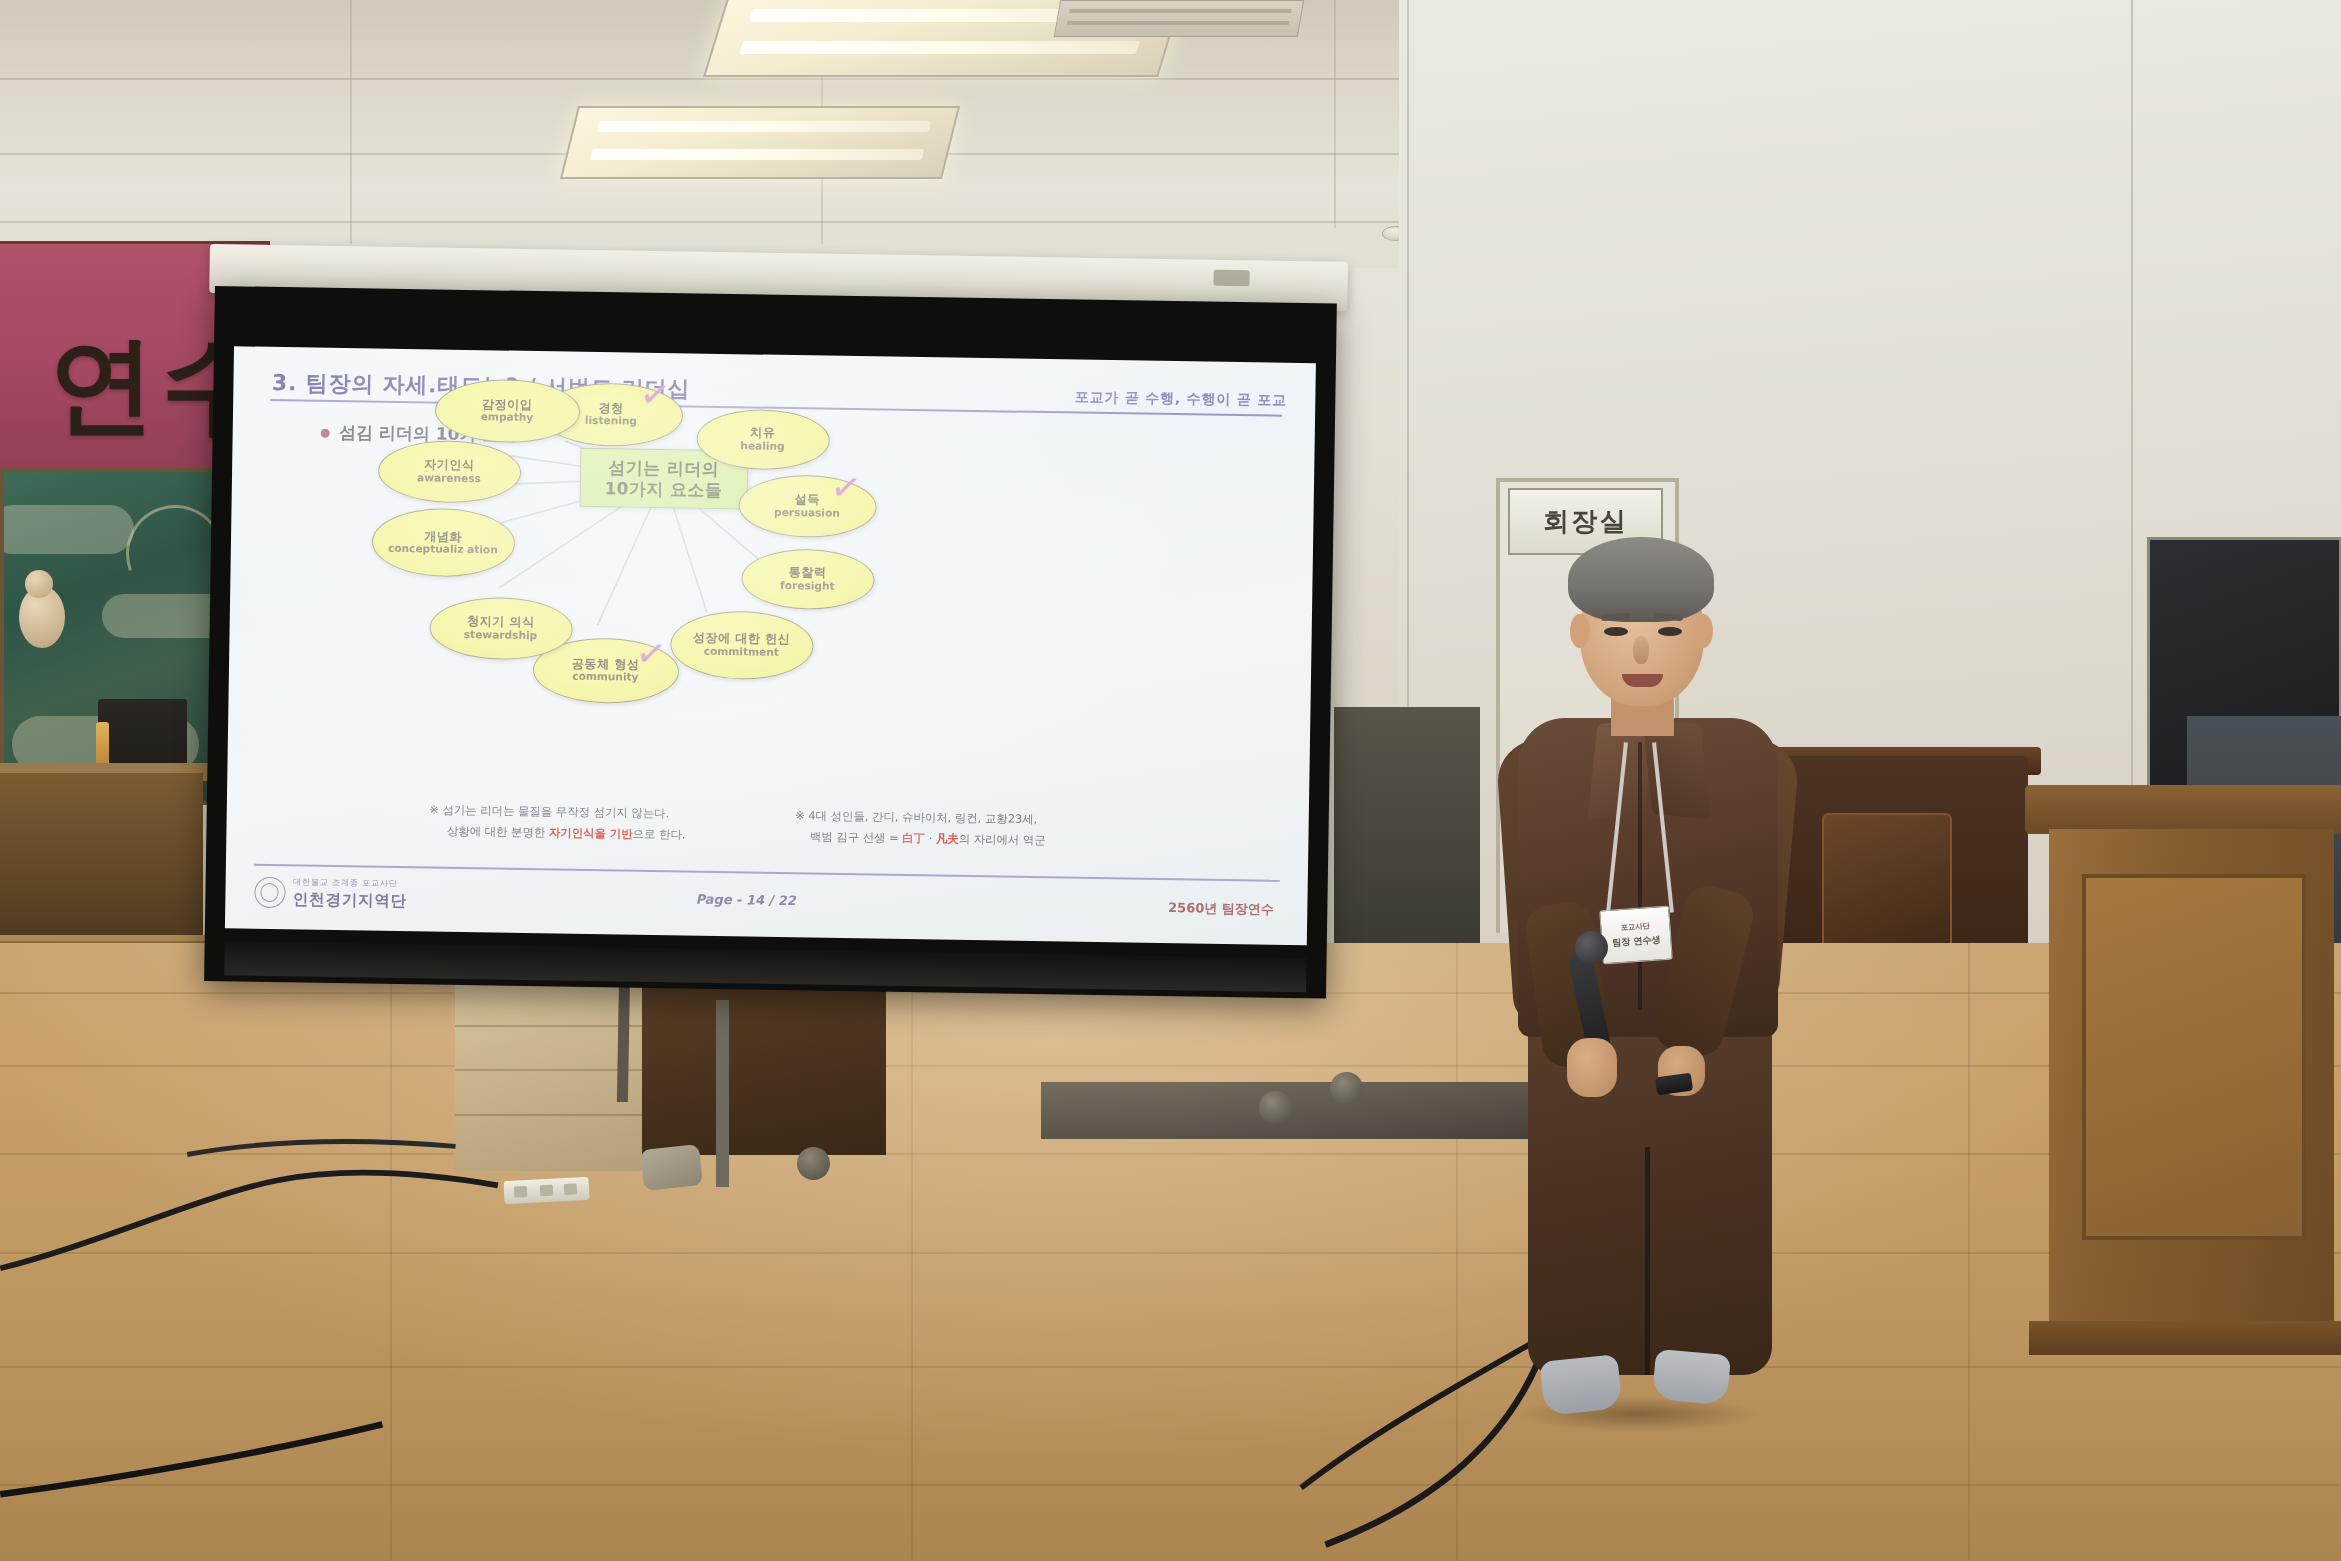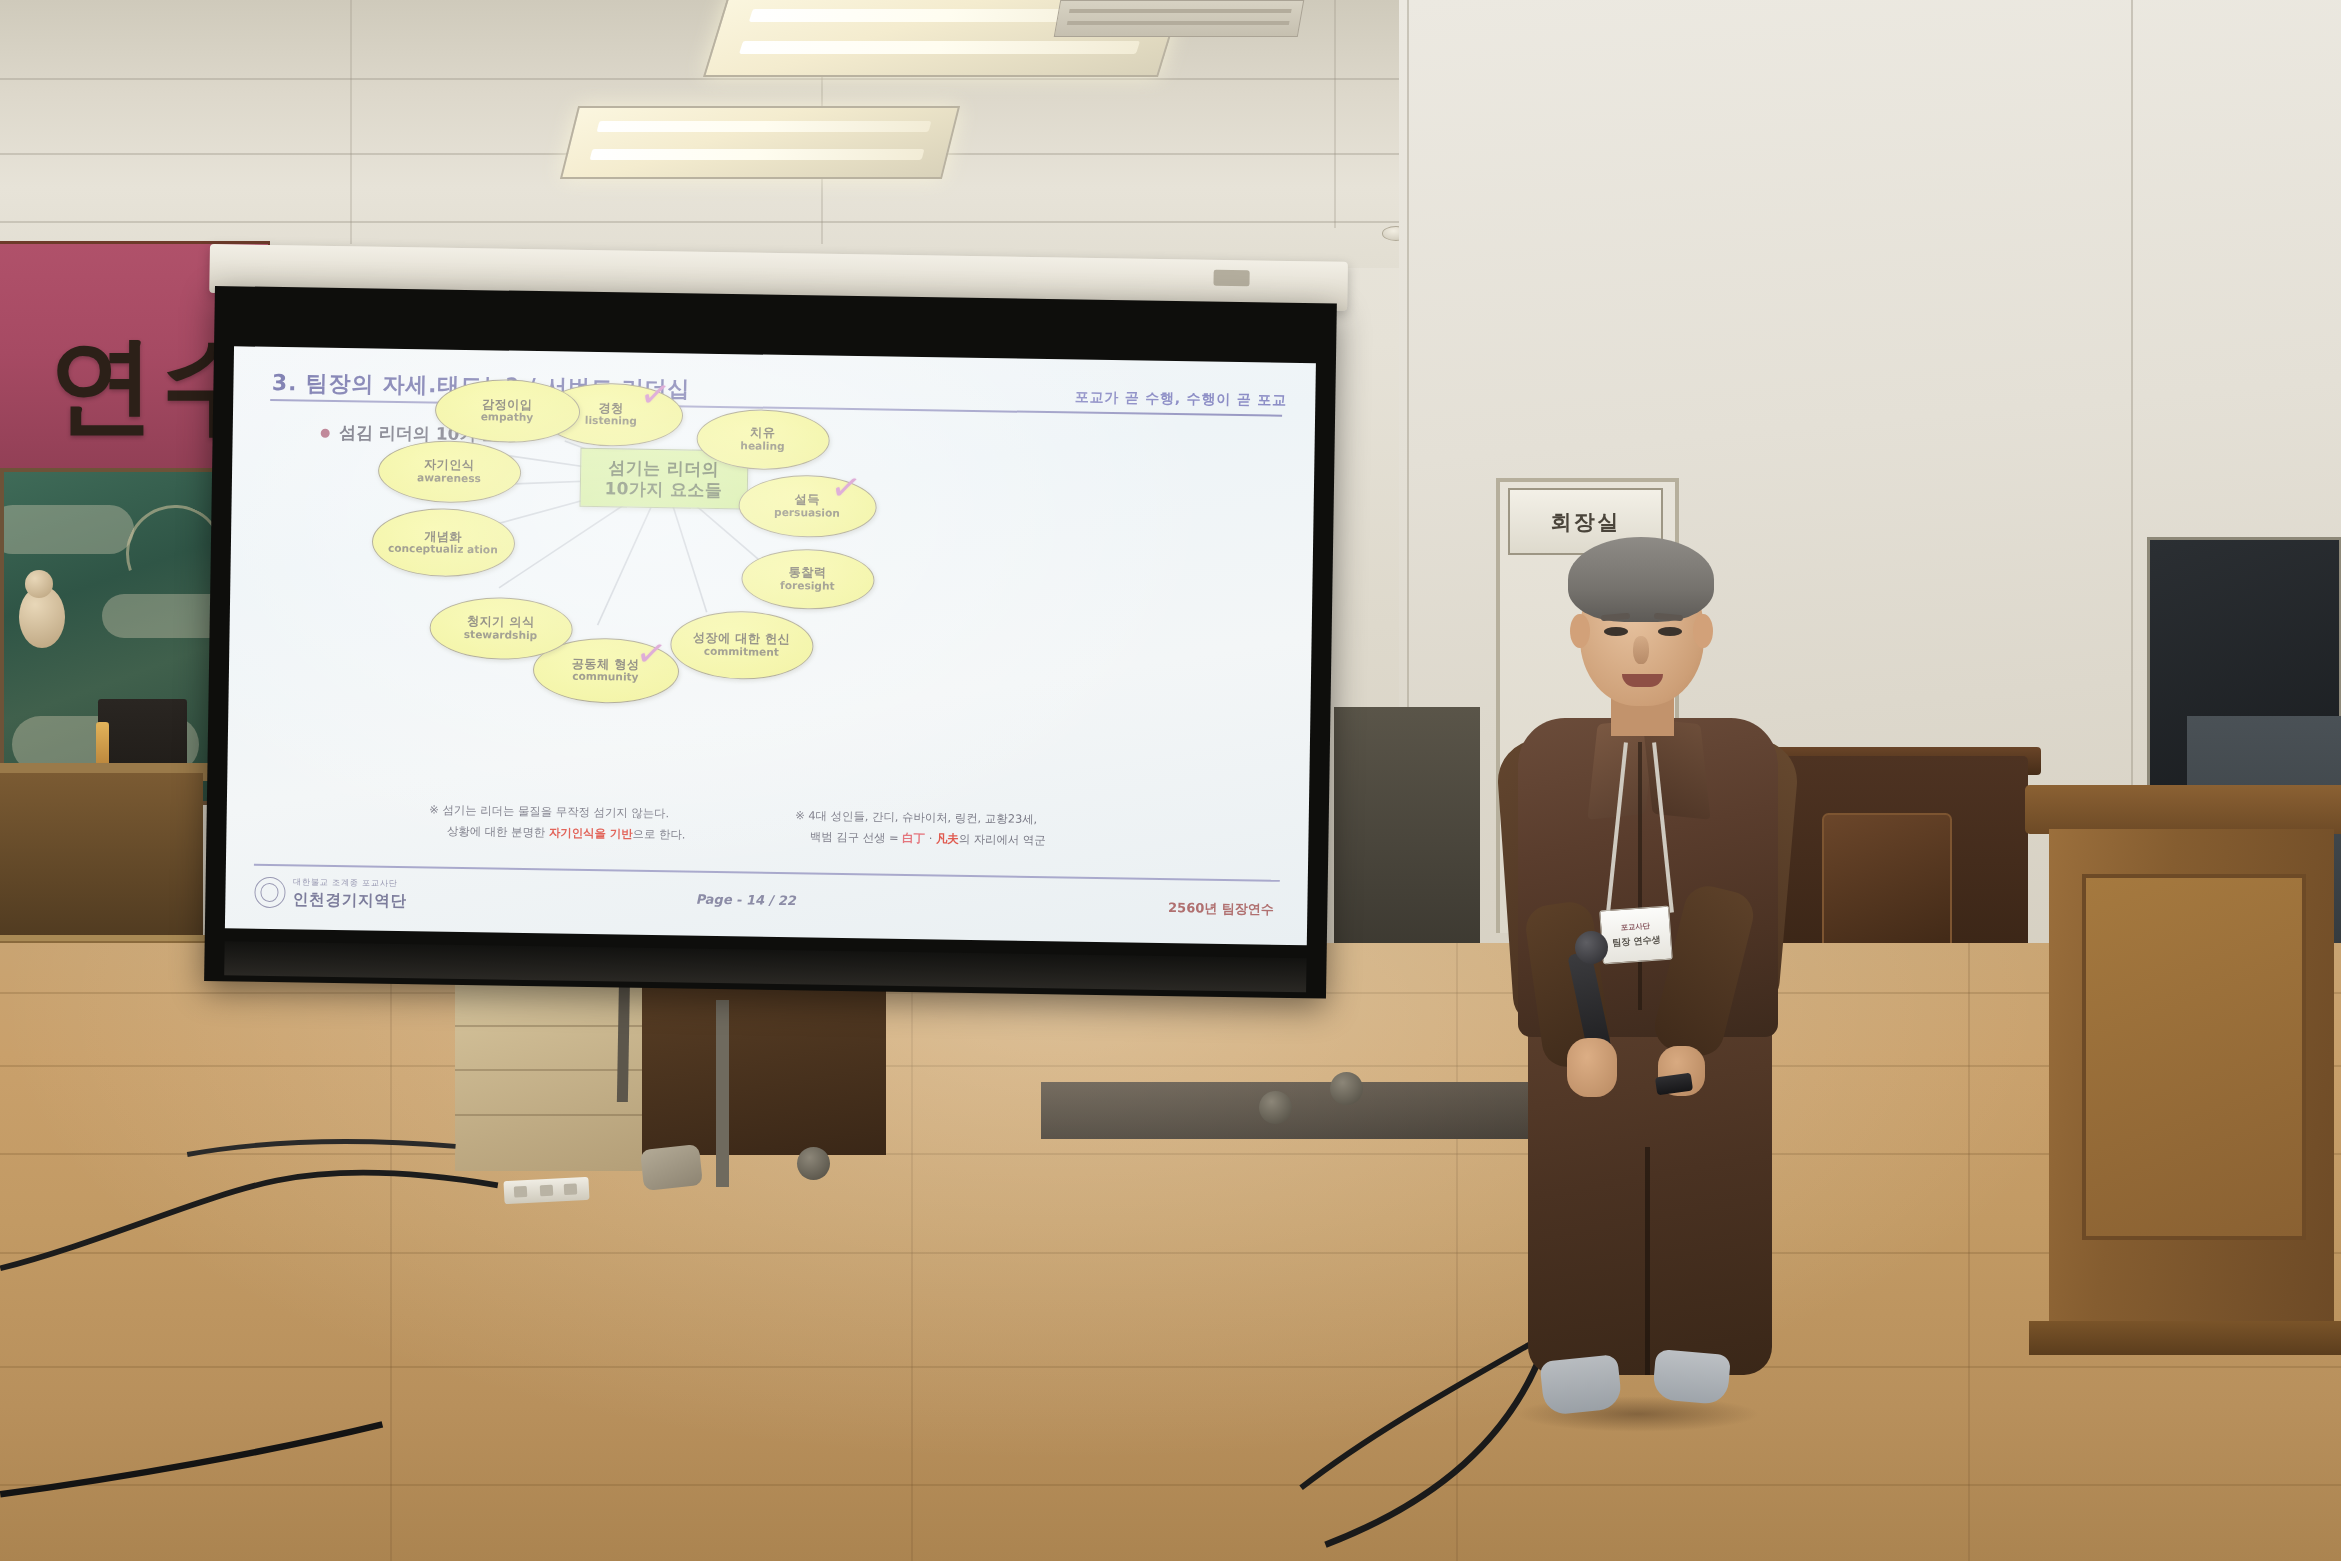--- a/index.html
+++ b/index.html
@@ -123,21 +123,21 @@
   .wall-seam {
     position:absolute; background:rgba(150,143,126,.4); width:2.4px;
   }
   .sign-plate {
     position:absolute; left:1508px; top:488px; width:155px; height:67px;
     background:linear-gradient(180deg,#f3f0e7,#dedacd);
     border:2.4px solid #9d9684;
     display:flex; align-items:center; justify-content:center;
   }
   .sign-plate span {
-    font-size:21px; color:#4a443a; letter-spacing:2.4px; font-weight:600;
+    font-size:26px; color:#4a443a; letter-spacing:2.4px; font-weight:600;
   }
   .door-frame {
     position:absolute; left:1496px; top:478px; width:183px; height:455px;
     border:4.1px solid #b6af9c; border-bottom:none;
     background:linear-gradient(180deg,#e8e4da,#ddd8cb);
   }
   .dark-window {
     position:absolute; left:2147px; top:537px; width:195px; height:276px;
     background:linear-gradient(160deg,#2b2f33,#191c1f);
     border:3.3px solid #8d8878;

